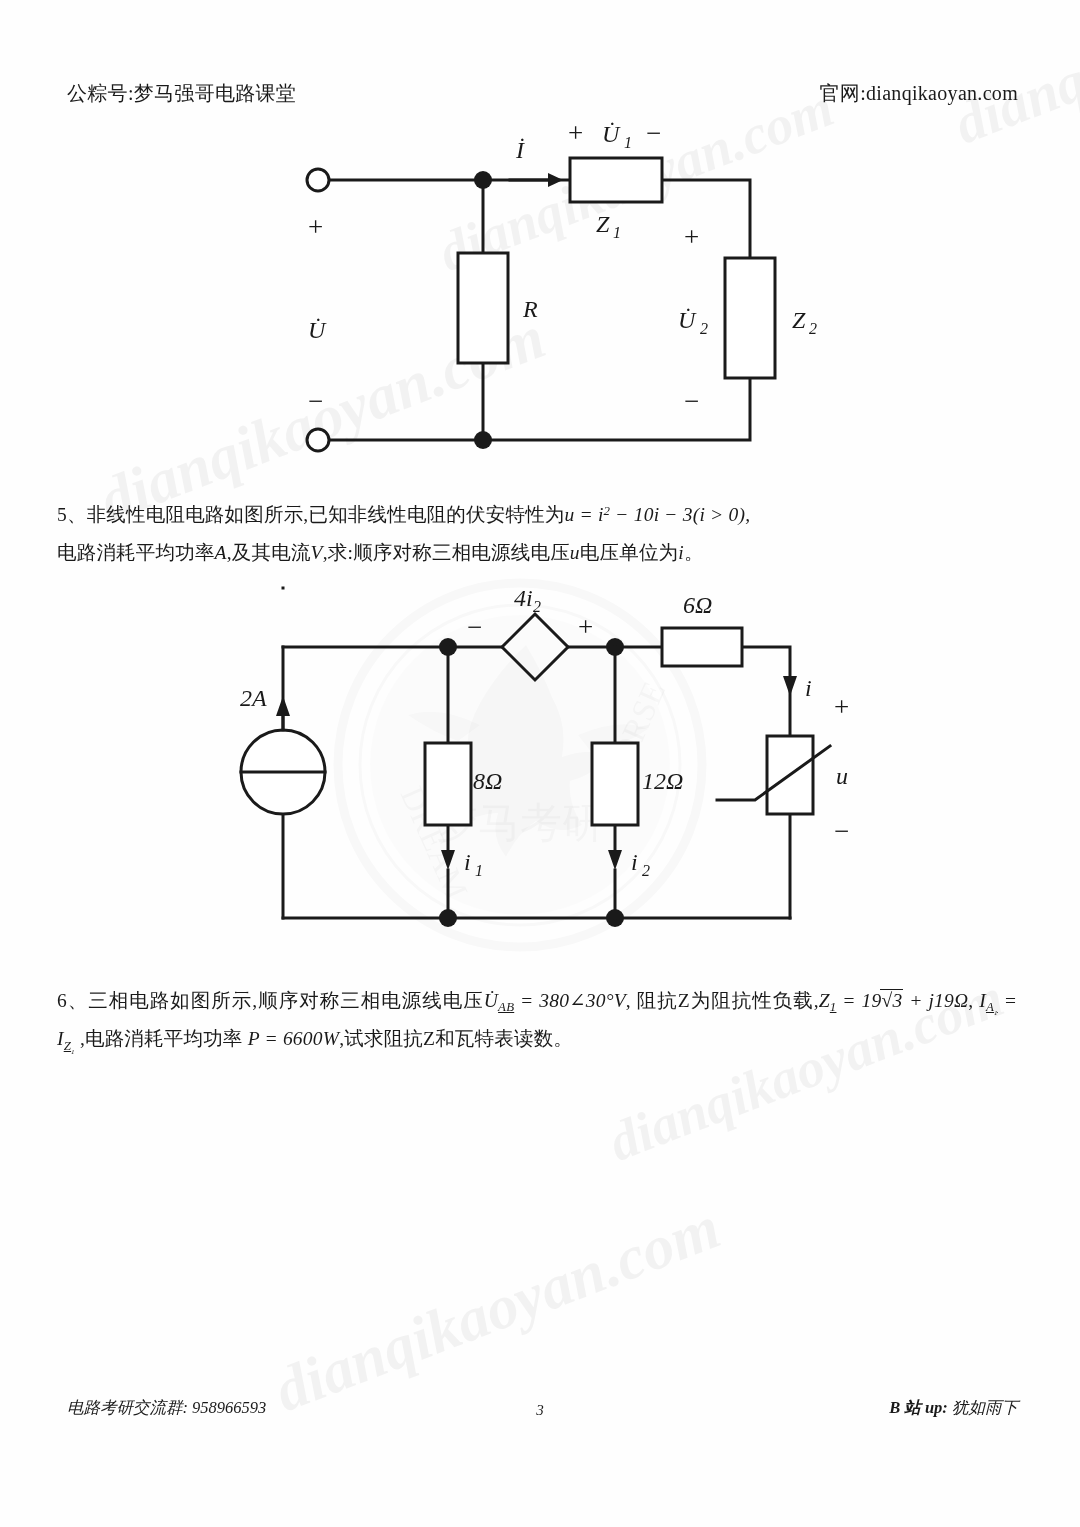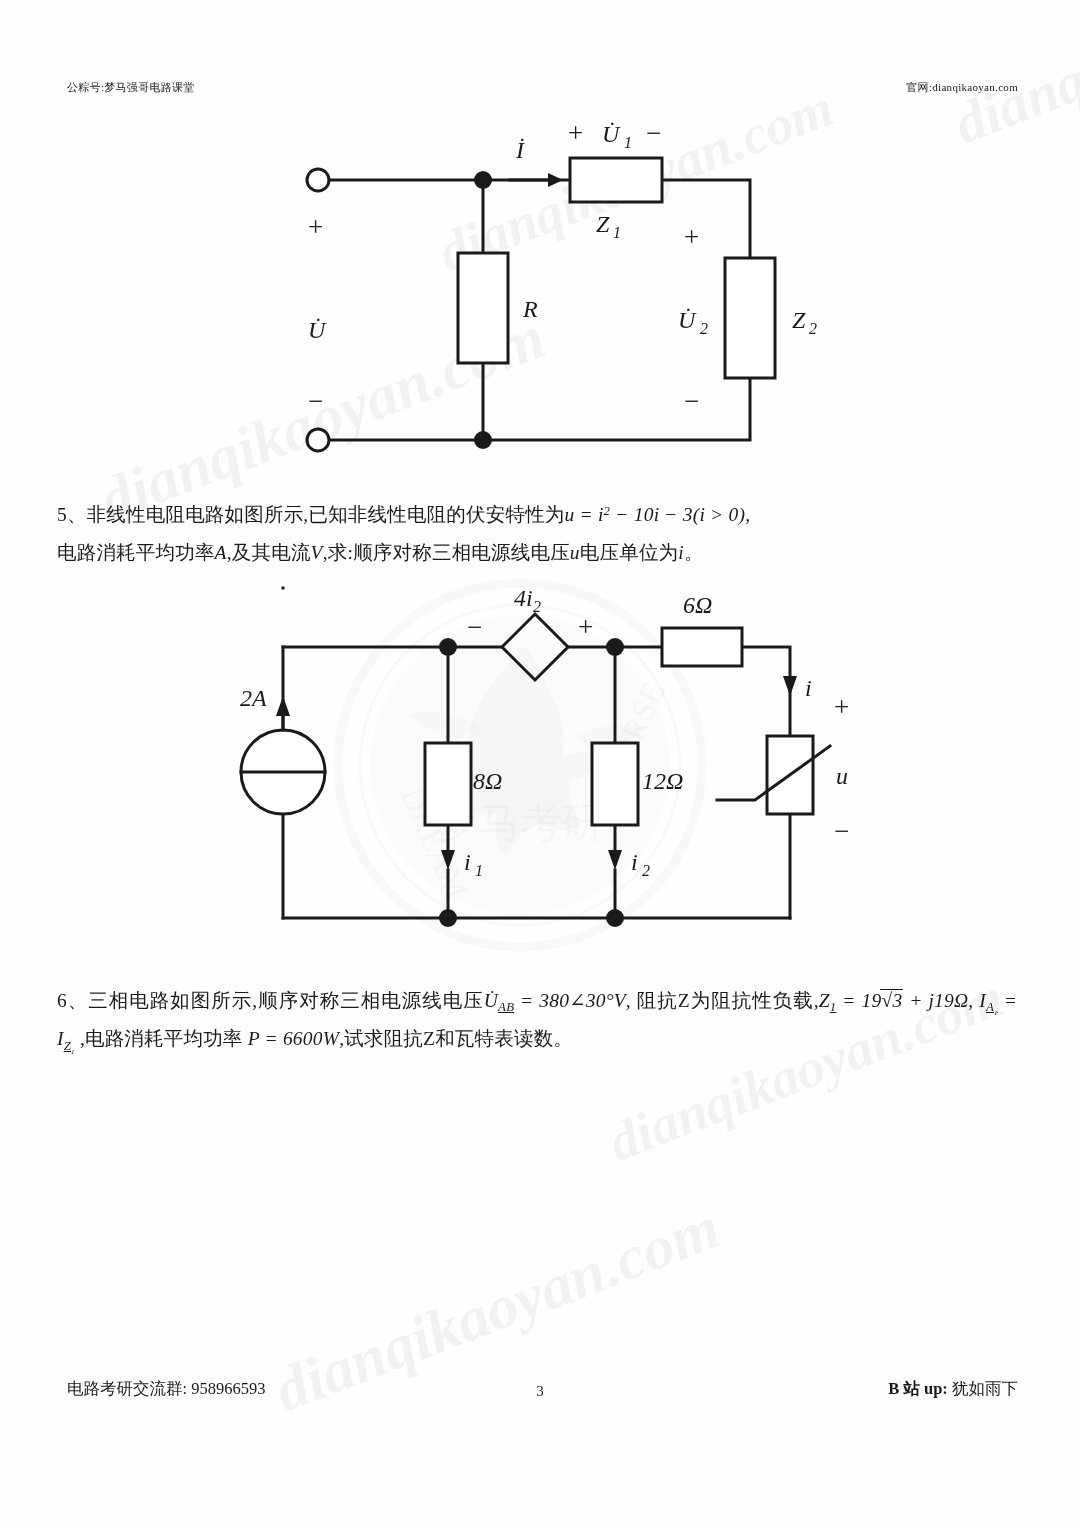--- a/index.html
+++ b/index.html
@@ -17,24 +17,24 @@
     font-style:italic;font-weight:700;
     color:#000;opacity:.045;
     white-space:nowrap;pointer-events:none;
     transform-origin:left top;
   }
   .wm-seal{
     position:absolute;pointer-events:none;opacity:.5;
   }
 
   
-  .hdr{position:absolute;font-size:11px;white-space:nowrap;letter-spacing:.3px;text-align:center;}
+  .hdr{position:absolute;font-size:20px;white-space:nowrap;letter-spacing:.3px;text-align:center;}
   .hdr-left{left:67px;top:80px;}
   .hdr-right{right:62px;top:80px;margin-left:32px;}
-  .ftr{position:absolute;font-size:16.5px;white-space:nowrap;bottom:127px;}
+  .ftr{position:absolute;font-size:16.5px;white-space:nowrap;bottom:108px;font-style:italic;}
   .ftr-left{left:67px;}
   .ftr-center{left:0;right:0;text-align:center;}
   .ftr-right{right:62px;}
 
   
   .q{position:absolute;left:57px;width:960px;font-size:19.5px;line-height:1.95;
      text-align:justify;letter-spacing:.2px;}
   .q i{font-style:italic;}
   .sub{font-size:.66em;vertical-align:-.32em;text-decoration:underline;}
   .sub2{font-size:.55em;vertical-align:-.5em;}

